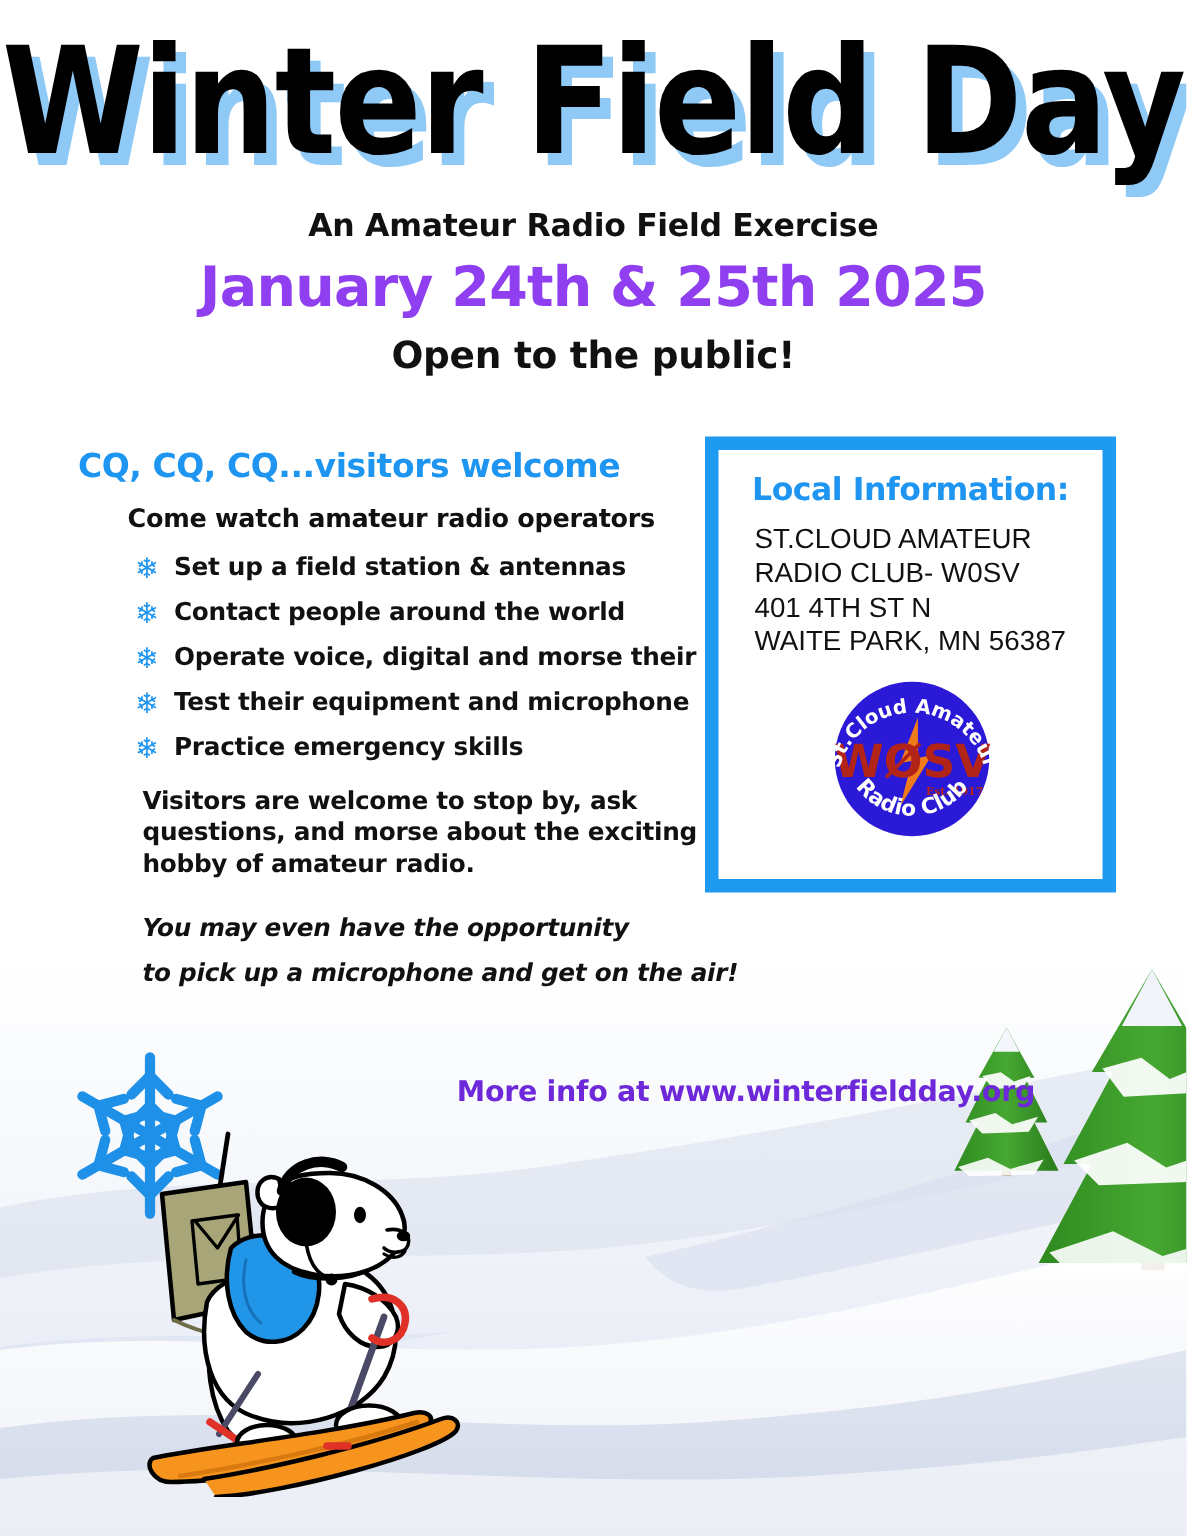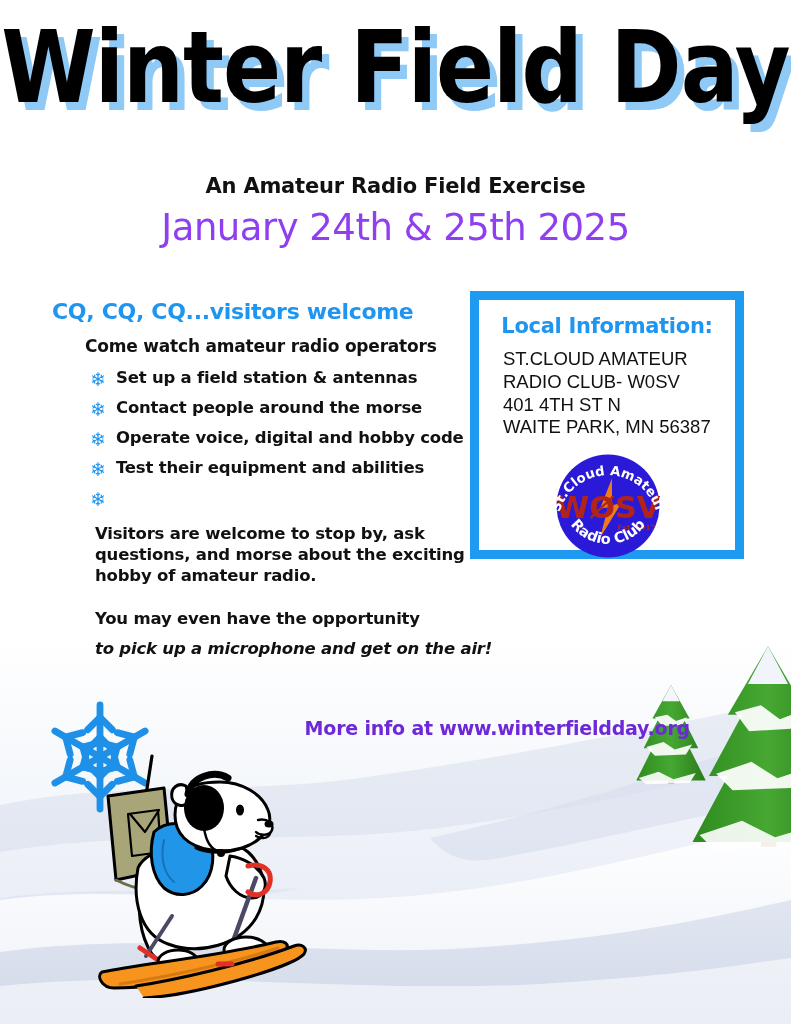--- a/index.html
+++ b/index.html
@@ -48,32 +48,31 @@
     transform-origin: center top;
     white-space: nowrap;
   }
 
   #subtitle-block {
     position: absolute;
     left: 0; top: 138px;
     width: 791px;
     text-align: center;
     z-index: 5;
-    margin-top: 36px;
   }
   .sub-line-1 {
     font-family: "DejaVu Sans", sans-serif;
     font-weight: bold;
     font-size: 21px;
     color: #111111;
     letter-spacing: -0.2px;
   }
   .sub-line-2 {
     font-family: "DejaVu Sans", sans-serif;
-    font-weight: normal;
+    font-weight: bold;
     font-size: 37px;
     color: #8f3ff0;
     margin-top: 8px;
     letter-spacing: -0.5px;
   }
   .sub-line-3 {
     font-family: "DejaVu Sans", sans-serif;
     font-weight: bold;
     font-size: 25px;
     color: #111111;
@@ -135,29 +134,29 @@
   .para {
     font-family: "DejaVu Sans", sans-serif;
     font-weight: bold;
     font-size: 16.5px;
     color: #111111;
     letter-spacing: -0.2px;
     line-height: 1.28;
     margin: 0 0 0 43px;
   }
   #para-1 { margin-top: 14px; width: 375px; }
-  #para-2 { margin-top: 22px; width: 400px; }
+  #para-2 { margin-top: 22px; width: 400px; font-style: italic; }
   #para-3 { margin-top: 9px;  width: 420px; font-style: italic; }
 
   
   #info-box {
     position: absolute;
     left: 470px; top: 291px;
     width: 274px;
-    height: 268px;
+    height: 304px;
     box-sizing: border-box;
     border: 9px solid #1e9bf0;
     background: #ffffff;
     z-index: 5;
   }
   #info-title {
     font-family: "DejaVu Sans", sans-serif;
     font-weight: bold;
     font-size: 21px;
     color: #1e95f0;
@@ -282,45 +281,47 @@
     </g>
   </svg>
 
   <div id="title-wrap">
     <div id="main-title">Winter Field Day</div>
   </div>
 
   <div id="subtitle-block">
     <div class="sub-line-1">An Amateur Radio Field Exercise</div>
     <div class="sub-line-2">January 24th &amp; 25th 2025</div>
+    <div class="sub-line-3">Open to the public!</div>
   </div>
 
   <div id="left-col">
     <div id="cq-heading">CQ, CQ, CQ...visitors welcome</div>
     <div id="come-watch">Come watch amateur radio operators</div>
 
     <ul id="bullets">
       <li class="bullet-row">
         <span class="flake-bullet">❄</span>
         <span class="bullet-text">Set up a field station &amp; antennas</span>
       </li>
       <li class="bullet-row">
         <span class="flake-bullet">❄</span>
-        <span class="bullet-text">Contact people around the morse</span>
+        <span class="bullet-text">Contact people around the world</span>
       </li>
       <li class="bullet-row">
         <span class="flake-bullet">❄</span>
-        <span class="bullet-text">Operate voice, digital and hobby code</span>
+        <span class="bullet-text">Operate voice, digital and morse their</span>
       </li>
       <li class="bullet-row">
         <span class="flake-bullet">❄</span>
-        <span class="bullet-text">Test their equipment and abilities</span>
+        <span class="bullet-text">Test their equipment and microphone</span>
       </li>
       <li class="bullet-row">
         <span class="flake-bullet">❄</span>
+        <span class="bullet-text">Practice emergency skills</span>
       </li>
     </ul>
 
     <p class="para" id="para-1">Visitors are welcome to stop by, ask questions, and morse about the exciting hobby of amateur radio.</p>
     <p class="para" id="para-2">You may even have the opportunity</p>
     <p class="para" id="para-3">to pick up a microphone and get on the air!</p>
   </div>
 
   <div id="info-box">
     <div id="info-title">Local Information:</div>

